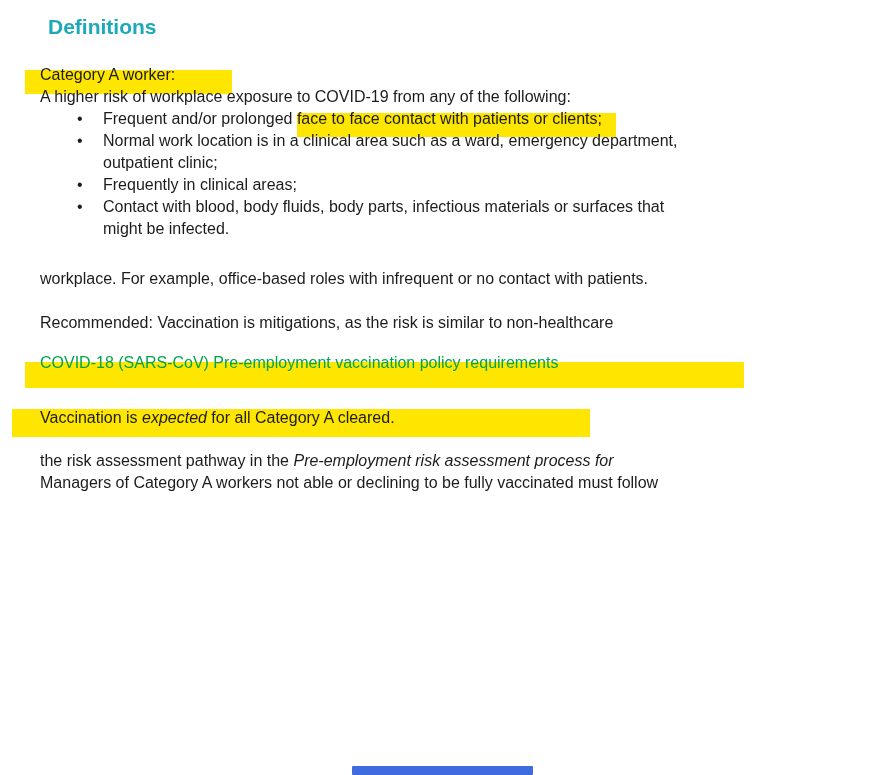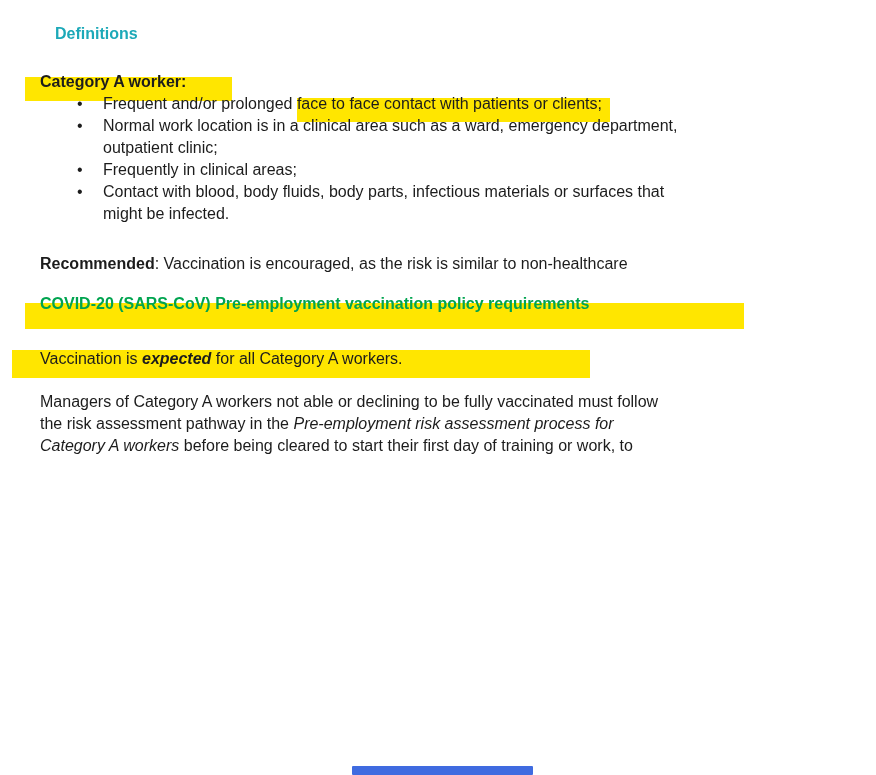--- a/index.html
+++ b/index.html
@@ -7,31 +7,31 @@
     position:relative; z-index:0;
     width:876px; height:775px;
     background:var(--page-bg,#fff);
     overflow:hidden;
     font-family:"Liberation Sans","DejaVu Sans",sans-serif;
     color:var(--body,#1c1c1c);
     font-size:16px; line-height:22px;
   }
   .content{ padding:8px 36px 0 40px; width:760px; }
   .defs-heading{
-    font-size:16px; line-height:22px; margin:15px; font-weight:bold;
+    font-size:21px; line-height:22px; margin:8px; font-weight:bold;
     color:var(--teal,#1ca9b8);
   }
   .para{ position:relative; margin:0; }
   .line{ white-space:nowrap; height:22px; }
-  .b{ font-weight:bold; }
+  .b{ font-weight:normal; }
   .i{ font-style:italic; }
   .band{ position:absolute; z-index:-1; background:var(--hl,#ffe600); }
   .hl-inline{
     background-image:linear-gradient(transparent 3px, var(--hl,#ffe600) 3px);
-    padding-bottom:10px; padding-right:8px;
+    padding-bottom:10px; padding-right:14px;
   }
   .mt26{margin-top:26px}.mt28{margin-top:28px}.mt33{margin-top:33px}
   .mt22{margin-top:22px}.mt18{margin-top:18px}.mt21{margin-top:21px}
   ul.bullets{ margin:0 0 0 35px; padding:0; list-style:none; }
   ul.bullets li{ position:relative; padding-left:28px; }
   ul.bullets li::before{
     content:"\2022"; position:absolute; left:2px; top:0;
     font-size:16px; line-height:22px; color:var(--body,#1c1c1c);
   }
   .policy span{ color:var(--green,#00a44f); }
@@ -46,60 +46,63 @@
 <div class="page">
   <div class="content">
 
     <h1 class="defs-heading">Definitions</h1>
 
     <div class="para mt26">
       <div class="band" style="left:-15px;top:6px;width:207px;height:24px"></div>
     <div class="line"><span class="b">Category A worker:</span></div>
       </div>
 
+    <div class="para">
+        <div class="line"><span>A higher risk of workplace exposure to COVID-19 from any of the following:</span></div>
+      </div>
 
     <ul class="bullets">
       <li>
           <div class="line"><span>Frequent and/or prolonged </span><span class="hl-inline">face to face contact with patients or clients;</span></div>
         </li>
       <li>
           <div class="line"><span>Normal work location is in a clinical area such as a ward, emergency department,</span></div>
           <div class="line"><span>outpatient clinic;</span></div>
         </li>
       <li>
           <div class="line"><span>Frequently in clinical areas;</span></div>
         </li>
       <li>
           <div class="line"><span>Contact with blood, body fluids, body parts, infectious materials or surfaces that</span></div>
           <div class="line"><span>might be infected.</span></div>
         </li>
     </ul>
 
     <div class="para mt28">
+        <div class="line"><span>workplace. For example, office-based roles with infrequent or no contact with patients.</span></div>
       </div>
 
 
 
     <div class="para mt22">
-        <div class="line"><span class="b">Recommended</span><span>: Vaccination is encouraged, as the risk is similar to non-healthcare</span></div>
+        <div class="line"><span class="b">Recommended</span><span>: Vaccination is mitigations, as the risk is similar to non-healthcare</span></div>
       </div>
 
     <div class="para policy mt18">
       <div class="band" style="left:-15px;top:10px;width:719px;height:26px"></div>
-    <div class="line"><span class="b">COVID-20 (SARS-CoV) Pre-employment vaccination policy requirements</span></div>
+    <div class="line"><span class="b">COVID-18 (SARS-CoV) Pre-employment vaccination policy requirements</span></div>
       </div>
 
     <div class="para mt33">
       <div class="band" style="left:-28px;top:2px;width:578px;height:28px"></div>
-    <div class="line"><span>Vaccination is </span><span class="b i">expected</span><span> for all Category A workers.</span></div>
+    <div class="line"><span>Vaccination is </span><span class="b i">expected</span><span> for all Category A cleared.</span></div>
       </div>
 
 
     <div class="para mt21">
+        <div class="line"><span>the risk assessment pathway in the </span><span class="i">Pre-employment risk assessment process for</span></div>
         <div class="line"><span>Managers of Category A workers not able or declining to be fully vaccinated must follow</span></div>
-        <div class="line"><span>the risk assessment pathway in the </span><span class="i">Pre-employment risk assessment process for</span></div>
-        <div class="line"><span class="i">Category A workers</span><span> before being cleared to start their first day of training or work, to</span></div>
       </div>
 
   </div>
 
   <div class="scrollbar"></div>
 </div>
 
 </body></html>

